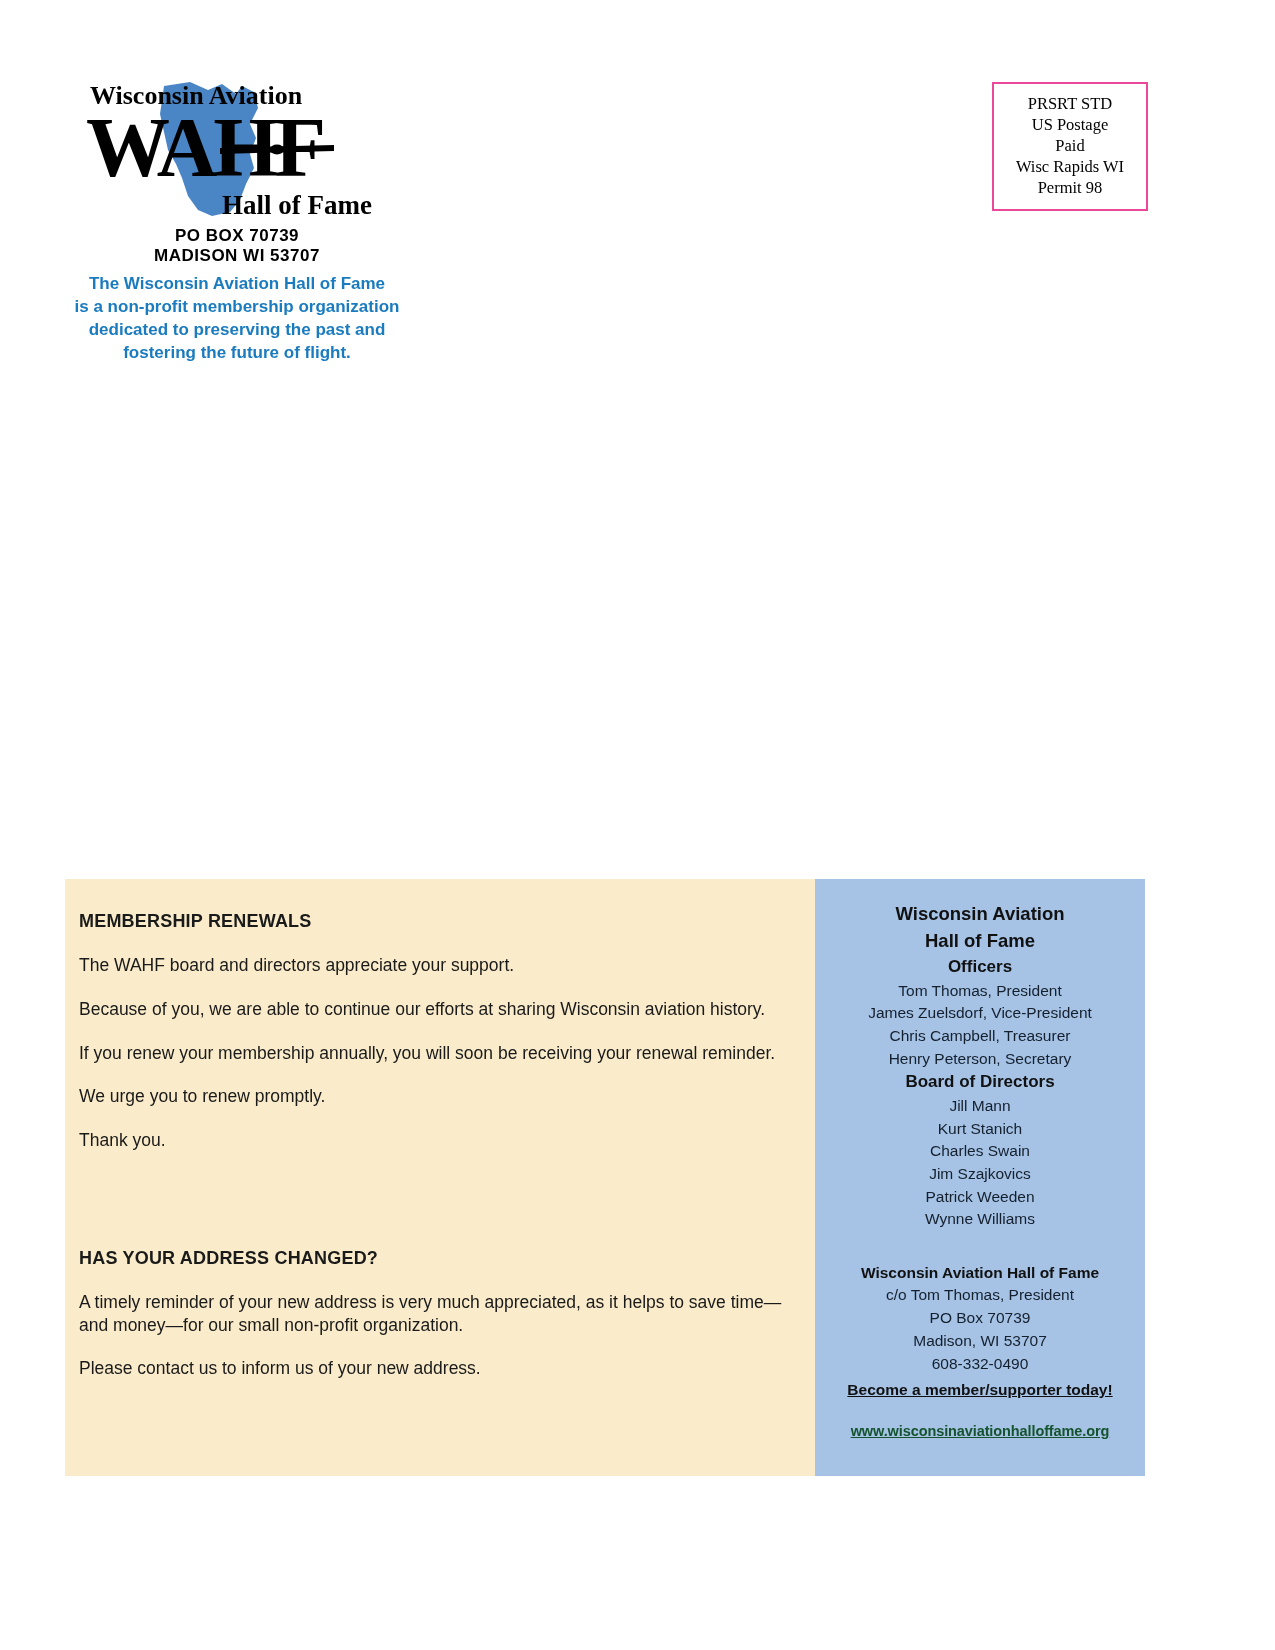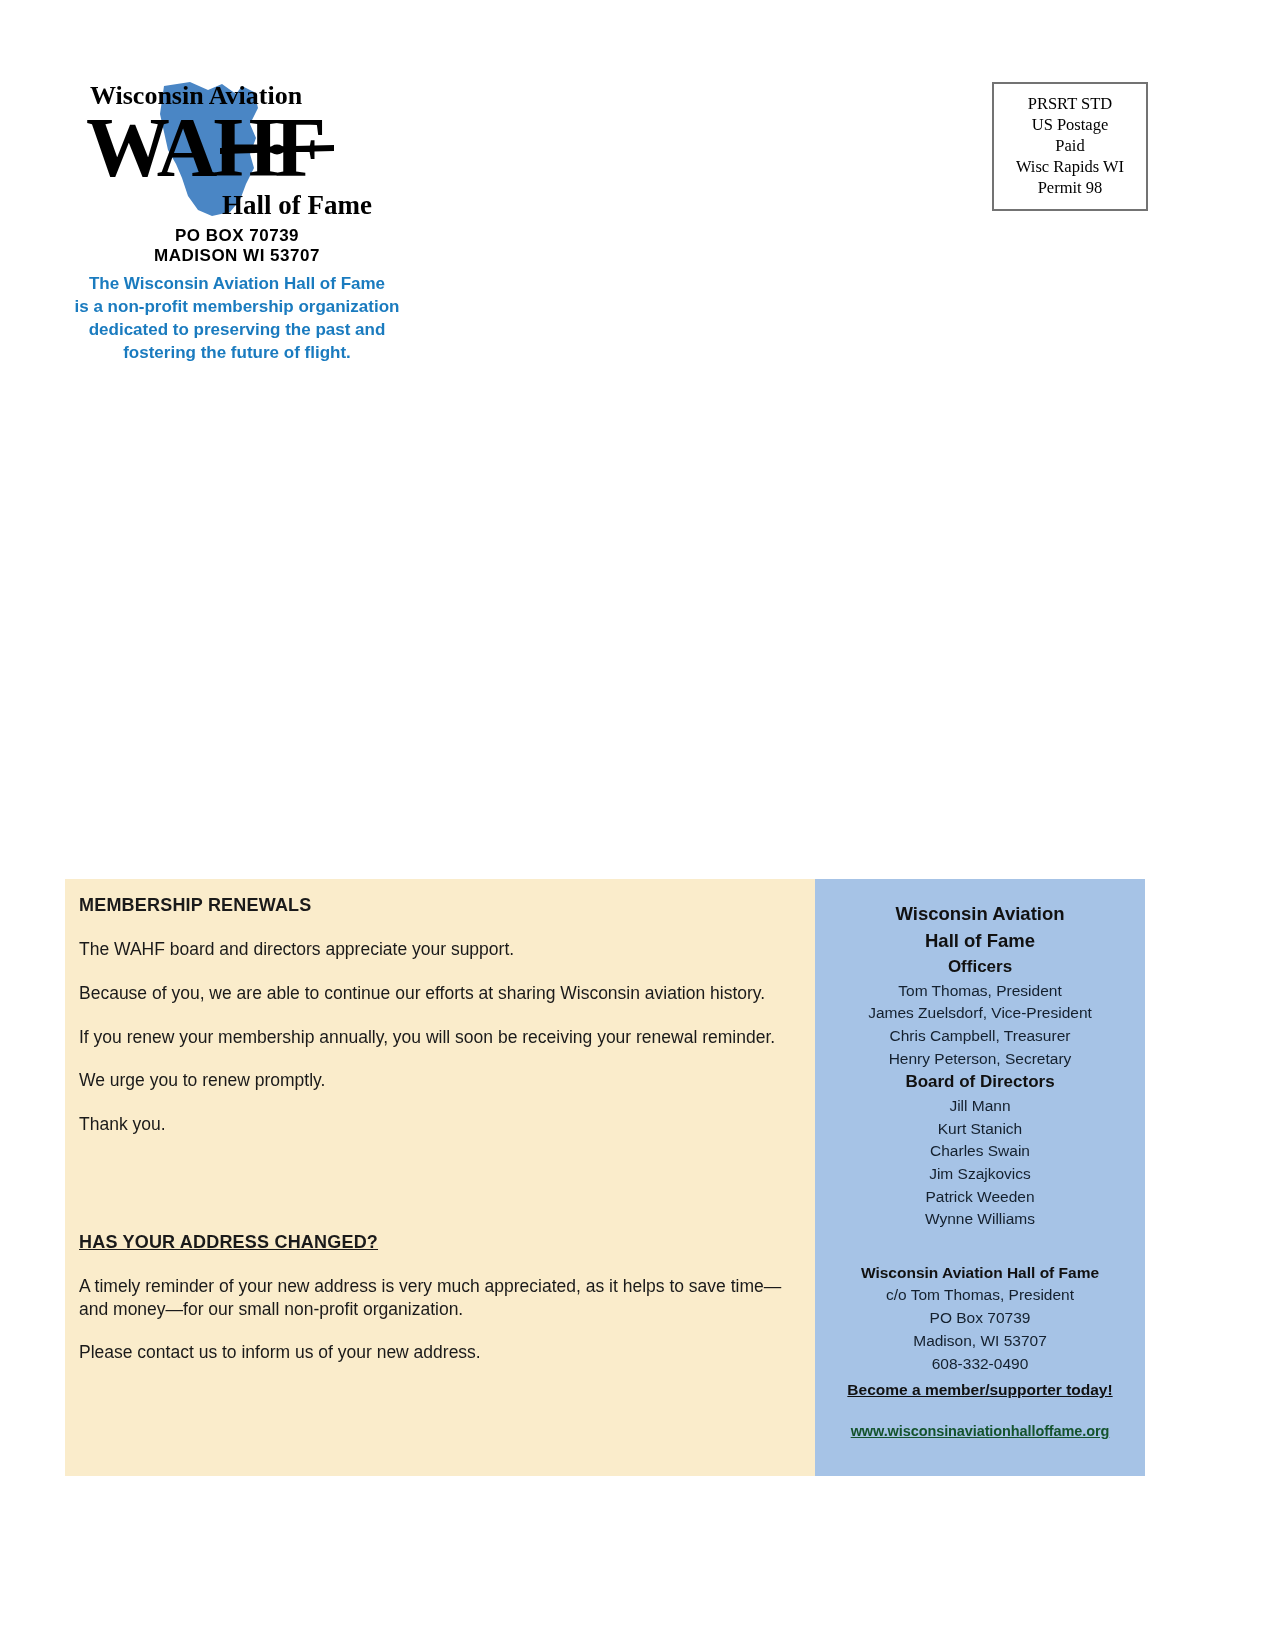--- a/index.html
+++ b/index.html
@@ -54,21 +54,21 @@
     font-size: 17px;
     line-height: 1.35;
   }
 
   
   .permit-box {
     position: absolute;
     left: 992px;
     top: 82px;
     width: 144px;
-    border: 2px solid #737373;
+    border: 2px solid #ec4899;
     padding: 9px 4px 10px 4px;
     text-align: center;
     font-family: "Liberation Serif", serif;
     font-size: 16.5px;
     line-height: 1.28;
     color: #000;
     background: #fff;
   }
 
   
@@ -76,41 +76,40 @@
     position: absolute;
     left: 65px;
     top: 879px;
     width: 1080px;
     height: 597px;
     display: flex;
   }
   .panel-left {
     width: 750px;
     background: #faeccb;
-    padding: 16px 28px 20px 14px;
+    padding: 32px 28px 20px 14px;
     box-sizing: border-box;
   }
   .panel-right {
     width: 330px;
     background: #a6c3e6;
     padding: 22px 14px 20px 14px;
     box-sizing: border-box;
     text-align: center;
   }
 
   .sec-heading {
     font-size: 18px;
     font-weight: bold;
     color: #1a1a1a;
     margin: 0 0 22px 0;
     letter-spacing: 0.2px;
   }
   .sec-heading.second {
     margin-top: 96px;
-    text-decoration: underline;
   }
   .body-para {
     font-size: 17.5px;
     color: #1a1a1a;
     line-height: 1.30;
     margin: 0 0 21px 0;
   }
 
   
   .org-title {

